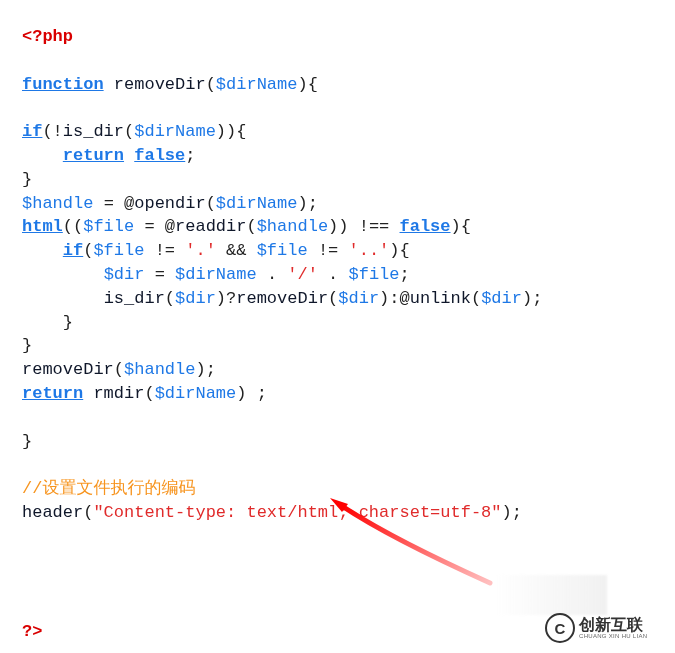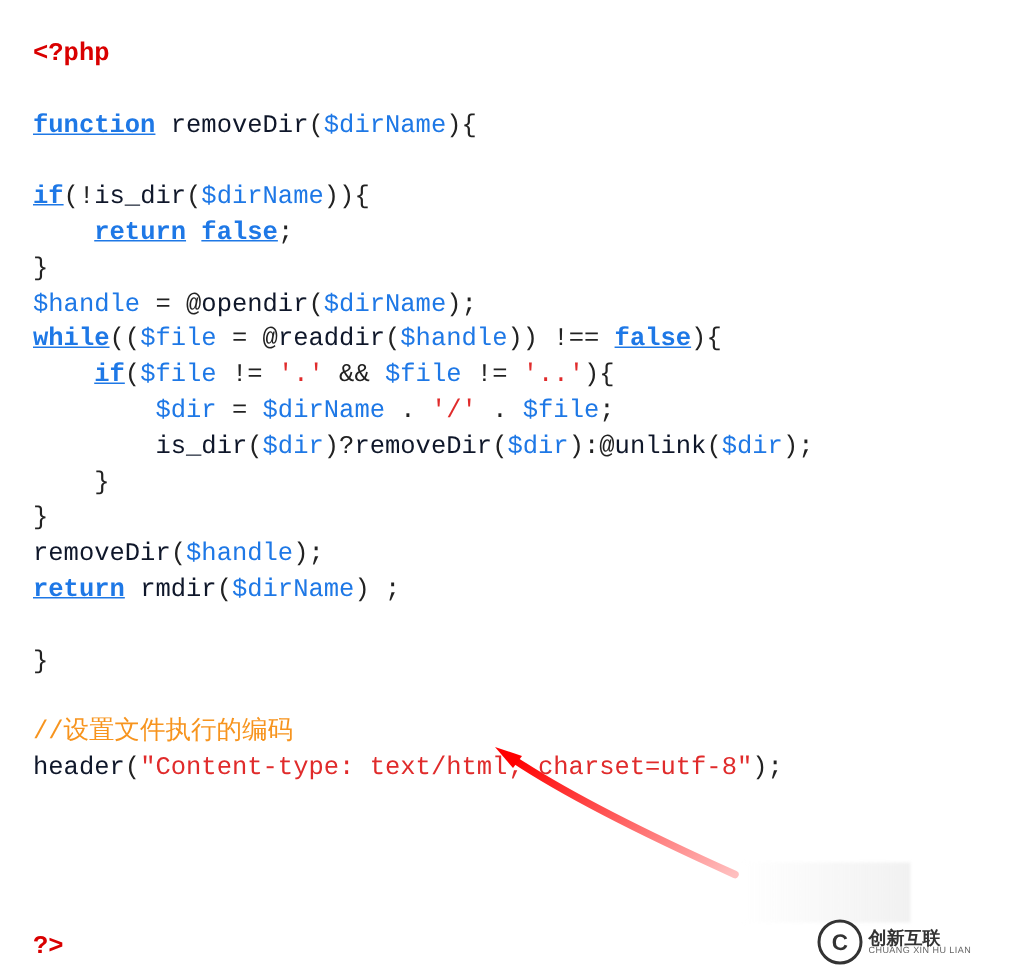--- a/index.html
+++ b/index.html
@@ -54,21 +54,21 @@
     font-size: 15px;
     font-weight: bold;
     color: #333;
     margin-right: 4px;
   }
   .logo-text {
     display: flex;
     flex-direction: column;
     line-height: 1;
   }
-  .logo-text .cn { font-size: 12px; font-weight: bold; color: #333; }
+  .logo-text .cn { font-size: 16px; font-weight: bold; color: #333; }
   .logo-text .en { font-size: 6px; color: #666; letter-spacing: 0.3px; }
   .faded-box {
     position: absolute;
     left: 495px;
     top: 575px;
     width: 112px;
     height: 40px;
     background: linear-gradient(to right, rgba(255,255,255,0.1), rgba(220,220,220,0.4));
     filter: blur(1px);
   }
@@ -77,21 +77,21 @@
 <body>
 
 <div class="code-area"><span class="tag">&lt;?php</span>
 
 <span class="keyword">function</span> <span class="func">removeDir</span><span class="punct">(</span><span class="variable">$dirName</span><span class="punct">)</span><span class="open-br">{</span>
 
 <span class="keyword">if</span><span class="punct">(!</span><span class="func">is_dir</span><span class="punct">(</span><span class="variable">$dirName</span><span class="punct">)){</span>
     <span class="keyword">return</span> <span class="keyword">false</span><span class="punct">;</span>
 <span class="punct">}</span>
 <span class="variable">$handle</span> <span class="punct">= @</span><span class="func">opendir</span><span class="punct">(</span><span class="variable">$dirName</span><span class="punct">);</span>
-<span class="keyword">while</span><span class="punct">((</span><span class="variable">$file</span> <span class="punct">= @</span><span class="func">readdir</span><span class="punct">(</span><span class="variable">$handle</span><span class="punct">)) !== </span><span class="keyword">false</span><span class="punct">){</span>
+<span class="keyword">html</span><span class="punct">((</span><span class="variable">$file</span> <span class="punct">= @</span><span class="func">readdir</span><span class="punct">(</span><span class="variable">$handle</span><span class="punct">)) !== </span><span class="keyword">false</span><span class="punct">){</span>
     <span class="keyword">if</span><span class="punct">(</span><span class="variable">$file</span> <span class="punct">!= </span><span class="string">'.'</span> <span class="punct">&amp;&amp;</span> <span class="variable">$file</span> <span class="punct">!= </span><span class="string">'..'</span><span class="punct">){</span>
         <span class="variable">$dir</span> <span class="punct">= </span><span class="variable">$dirName</span> <span class="punct">. </span><span class="string">'/'</span> <span class="punct">. </span><span class="variable">$file</span><span class="punct">;</span>
         <span class="func">is_dir</span><span class="punct">(</span><span class="variable">$dir</span><span class="punct">)?</span><span class="func">removeDir</span><span class="punct">(</span><span class="variable">$dir</span><span class="punct">):@</span><span class="func">unlink</span><span class="punct">(</span><span class="variable">$dir</span><span class="punct">);</span>
     <span class="punct">}</span>
 <span class="punct">}</span>
 <span class="func">removeDir</span><span class="punct">(</span><span class="variable">$handle</span><span class="punct">);</span>
 <span class="keyword">return</span> <span class="func">rmdir</span><span class="punct">(</span><span class="variable">$dirName</span><span class="punct">) ;</span>
 
 <span class="punct">}</span>
 

